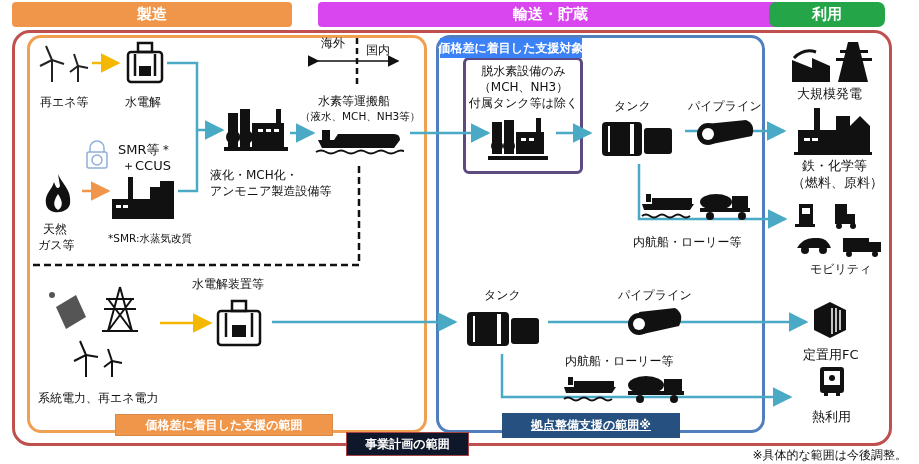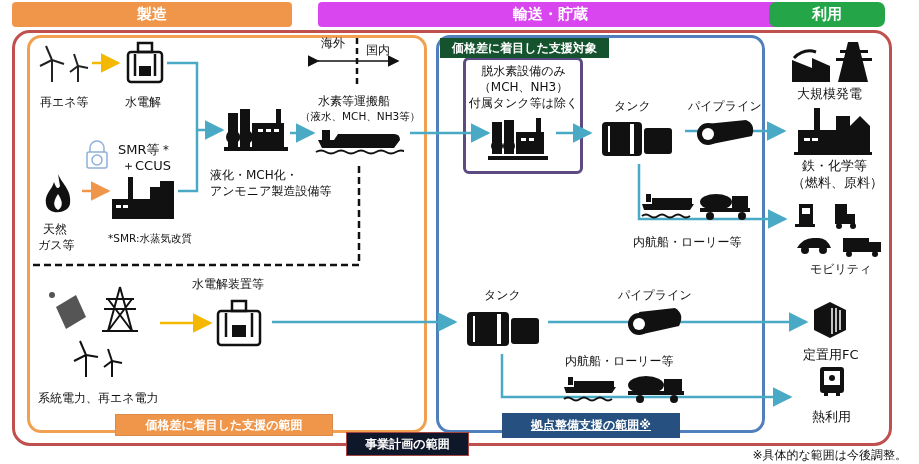--- a/index.html
+++ b/index.html
@@ -11,21 +11,21 @@
   .hdr-trans { left: 298px; width: 465px; background: #d946ef; margin-left: 20px; }
   .hdr-use { left: 769px; width: 116px; background: #23a548; border-radius: 7px; }
 
   .frame { position: absolute; border-style: solid; }
   .frame-biz { left: 12px; top: 30px; width: 880px; height: 416px; border-width: 3px; border-color: #c0504d; border-radius: 18px; }
   .frame-mfg { left: 27px; top: 35px; width: 400px; height: 398px; border-width: 3px; border-color: #f0a050; border-radius: 14px; }
   .frame-trans { left: 436px; top: 35px; width: 329px; height: 398px; border-width: 3px; border-color: #4f80bd; border-radius: 14px; }
   .frame-target { left: 463px; top: 57px; width: 120px; height: 117px; border-width: 3px; border-color: #5c4a80; border-radius: 6px; }
 
   .tag { position: absolute; color: #fff; font-weight: bold; font-size: 12px; display: flex; align-items: center; justify-content: center; white-space: nowrap; }
-  .tag-target { left: 440px; top: 38px; width: 169px; height: 20px; background: #14532d; }
+  .tag-target { left: 440px; top: 38px; width: 142px; height: 20px; background: #3b82f6; }
   .tag-mfg { left: 115px; top: 414px; width: 218px; height: 22px; background: #f0964a; border: 1px solid #d98a4a; }
   .tag-biz { left: 346px; top: 432px; width: 123px; height: 24px; background: #0f172a; border: 1px solid #a84542; }
   .tag-base { left: 502px; top: 413px; width: 178px; height: 25px; background: #25507f; text-decoration: underline; }
 
   .lbl { position: absolute; font-size: 12px; white-space: nowrap; line-height: 1.2; text-align: center; }
   .lbl.sm { font-size: 10.5px; }
   .note { position: absolute; right: 12px; bottom: 0px; font-size: 12px; }
 
   svg.lines { position: absolute; left: 0; top: 0; }
   .ico { position: absolute; }

